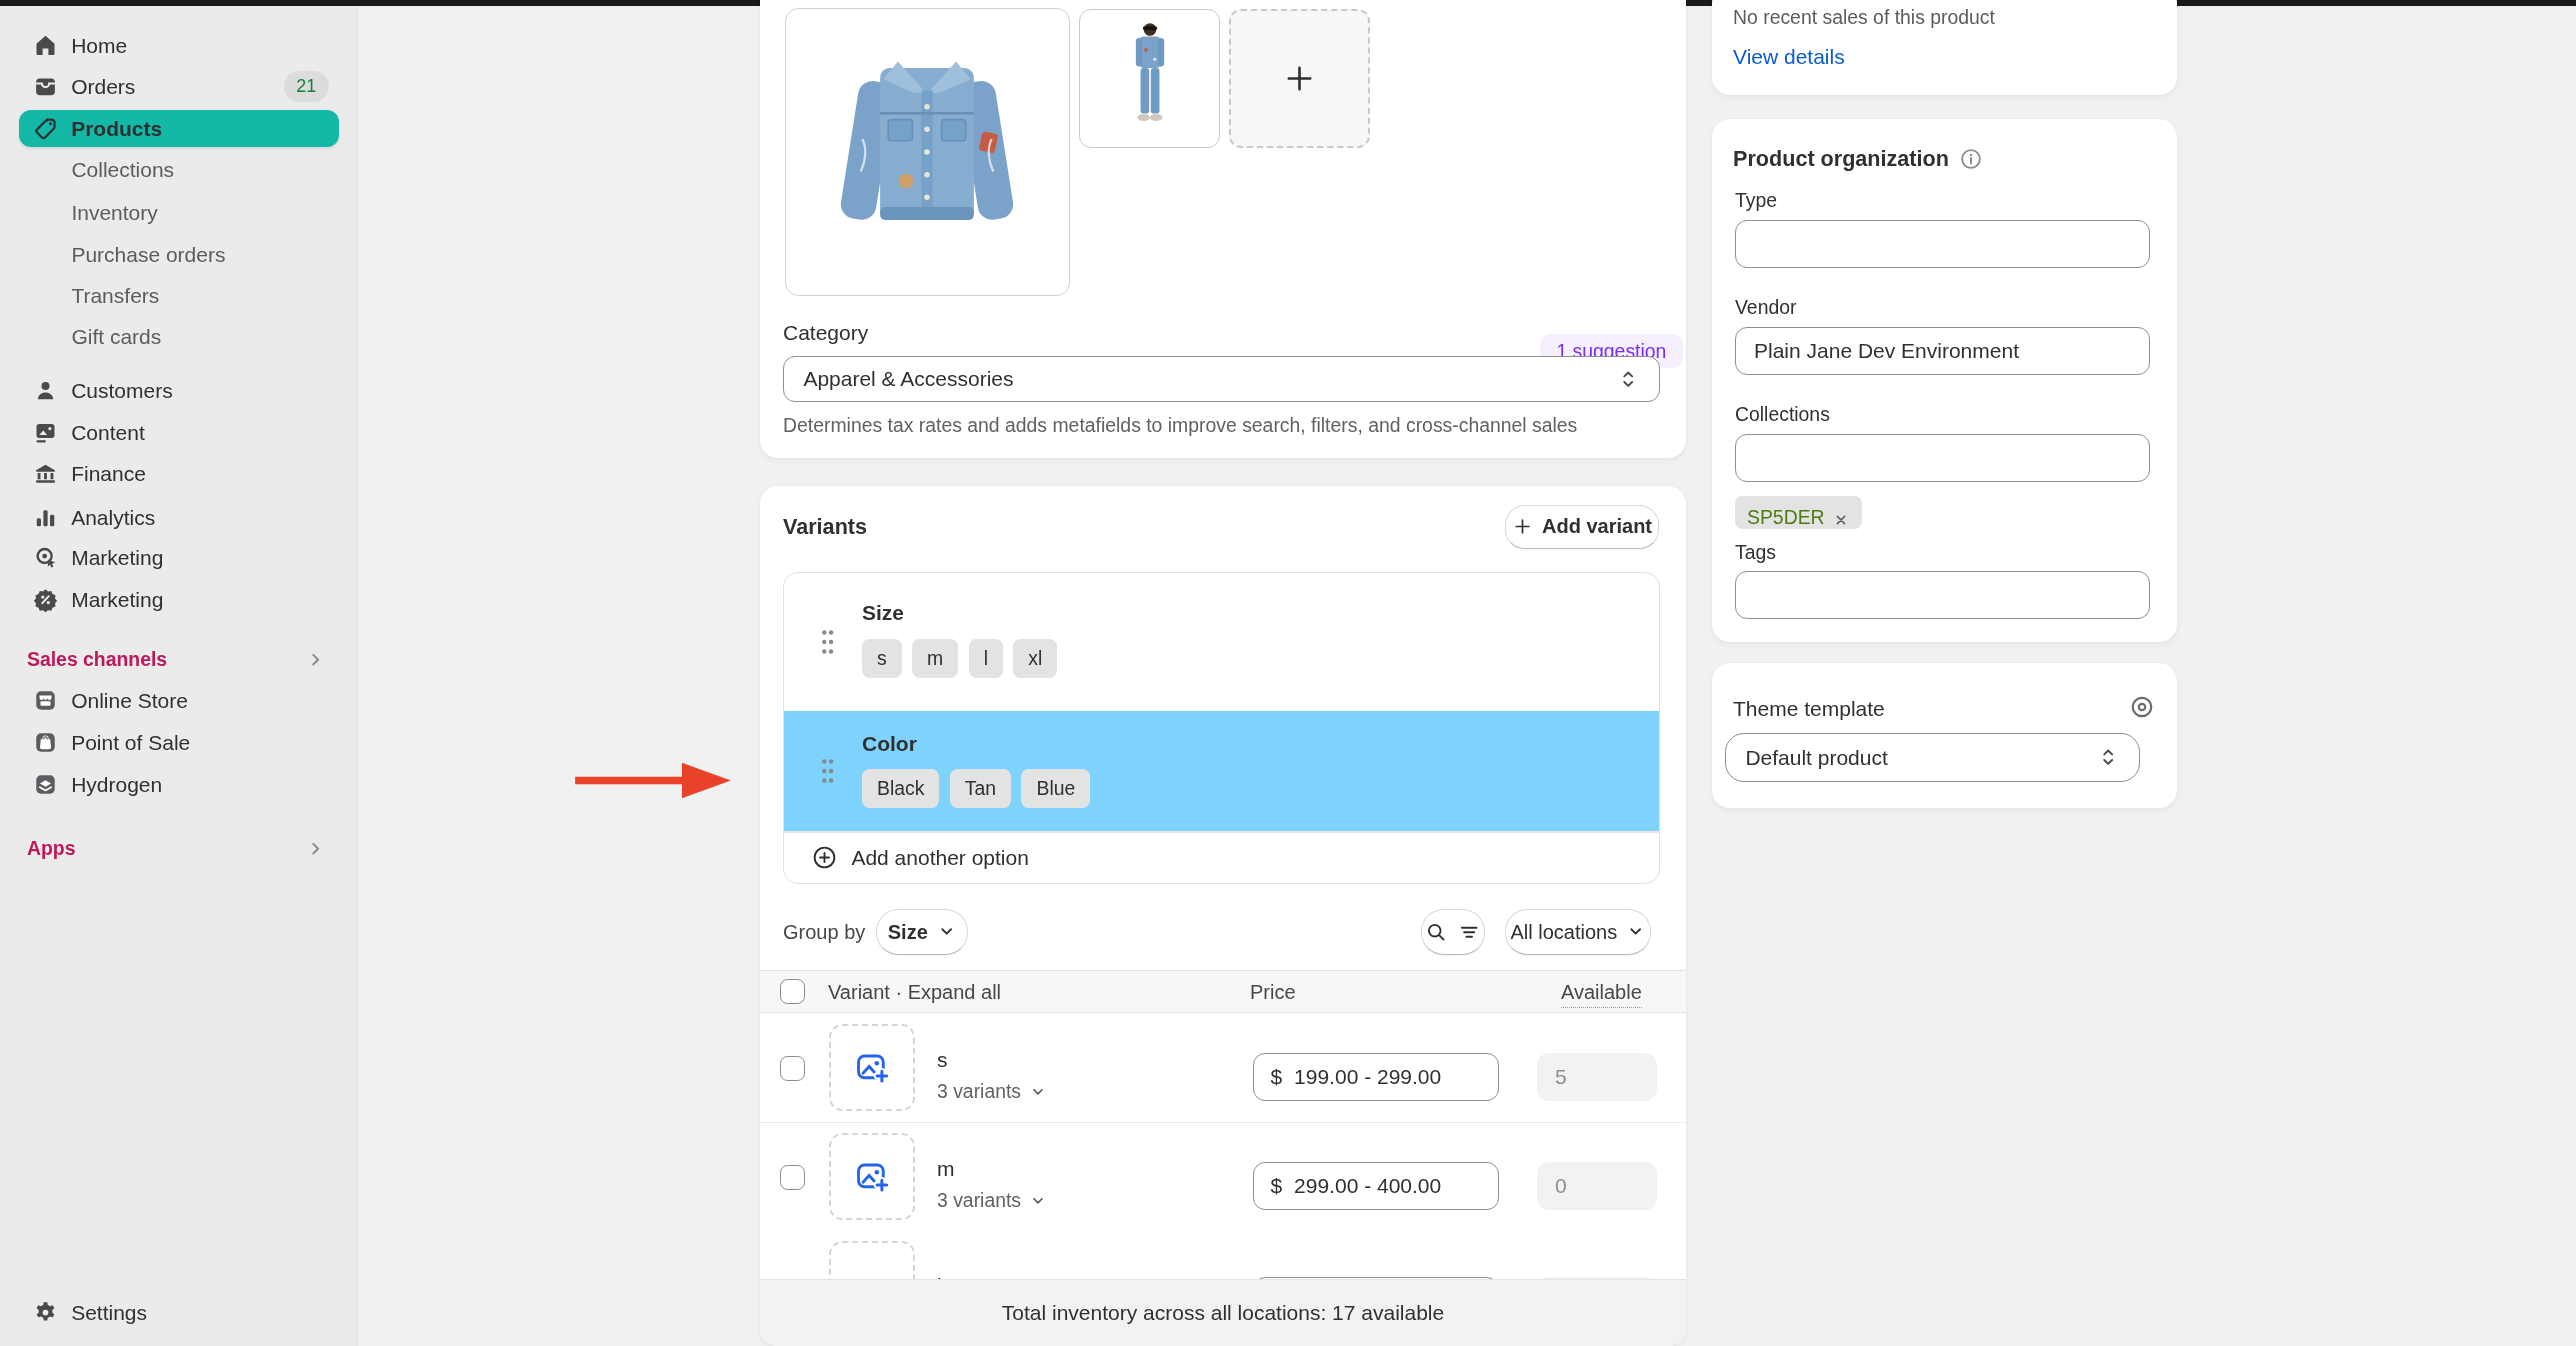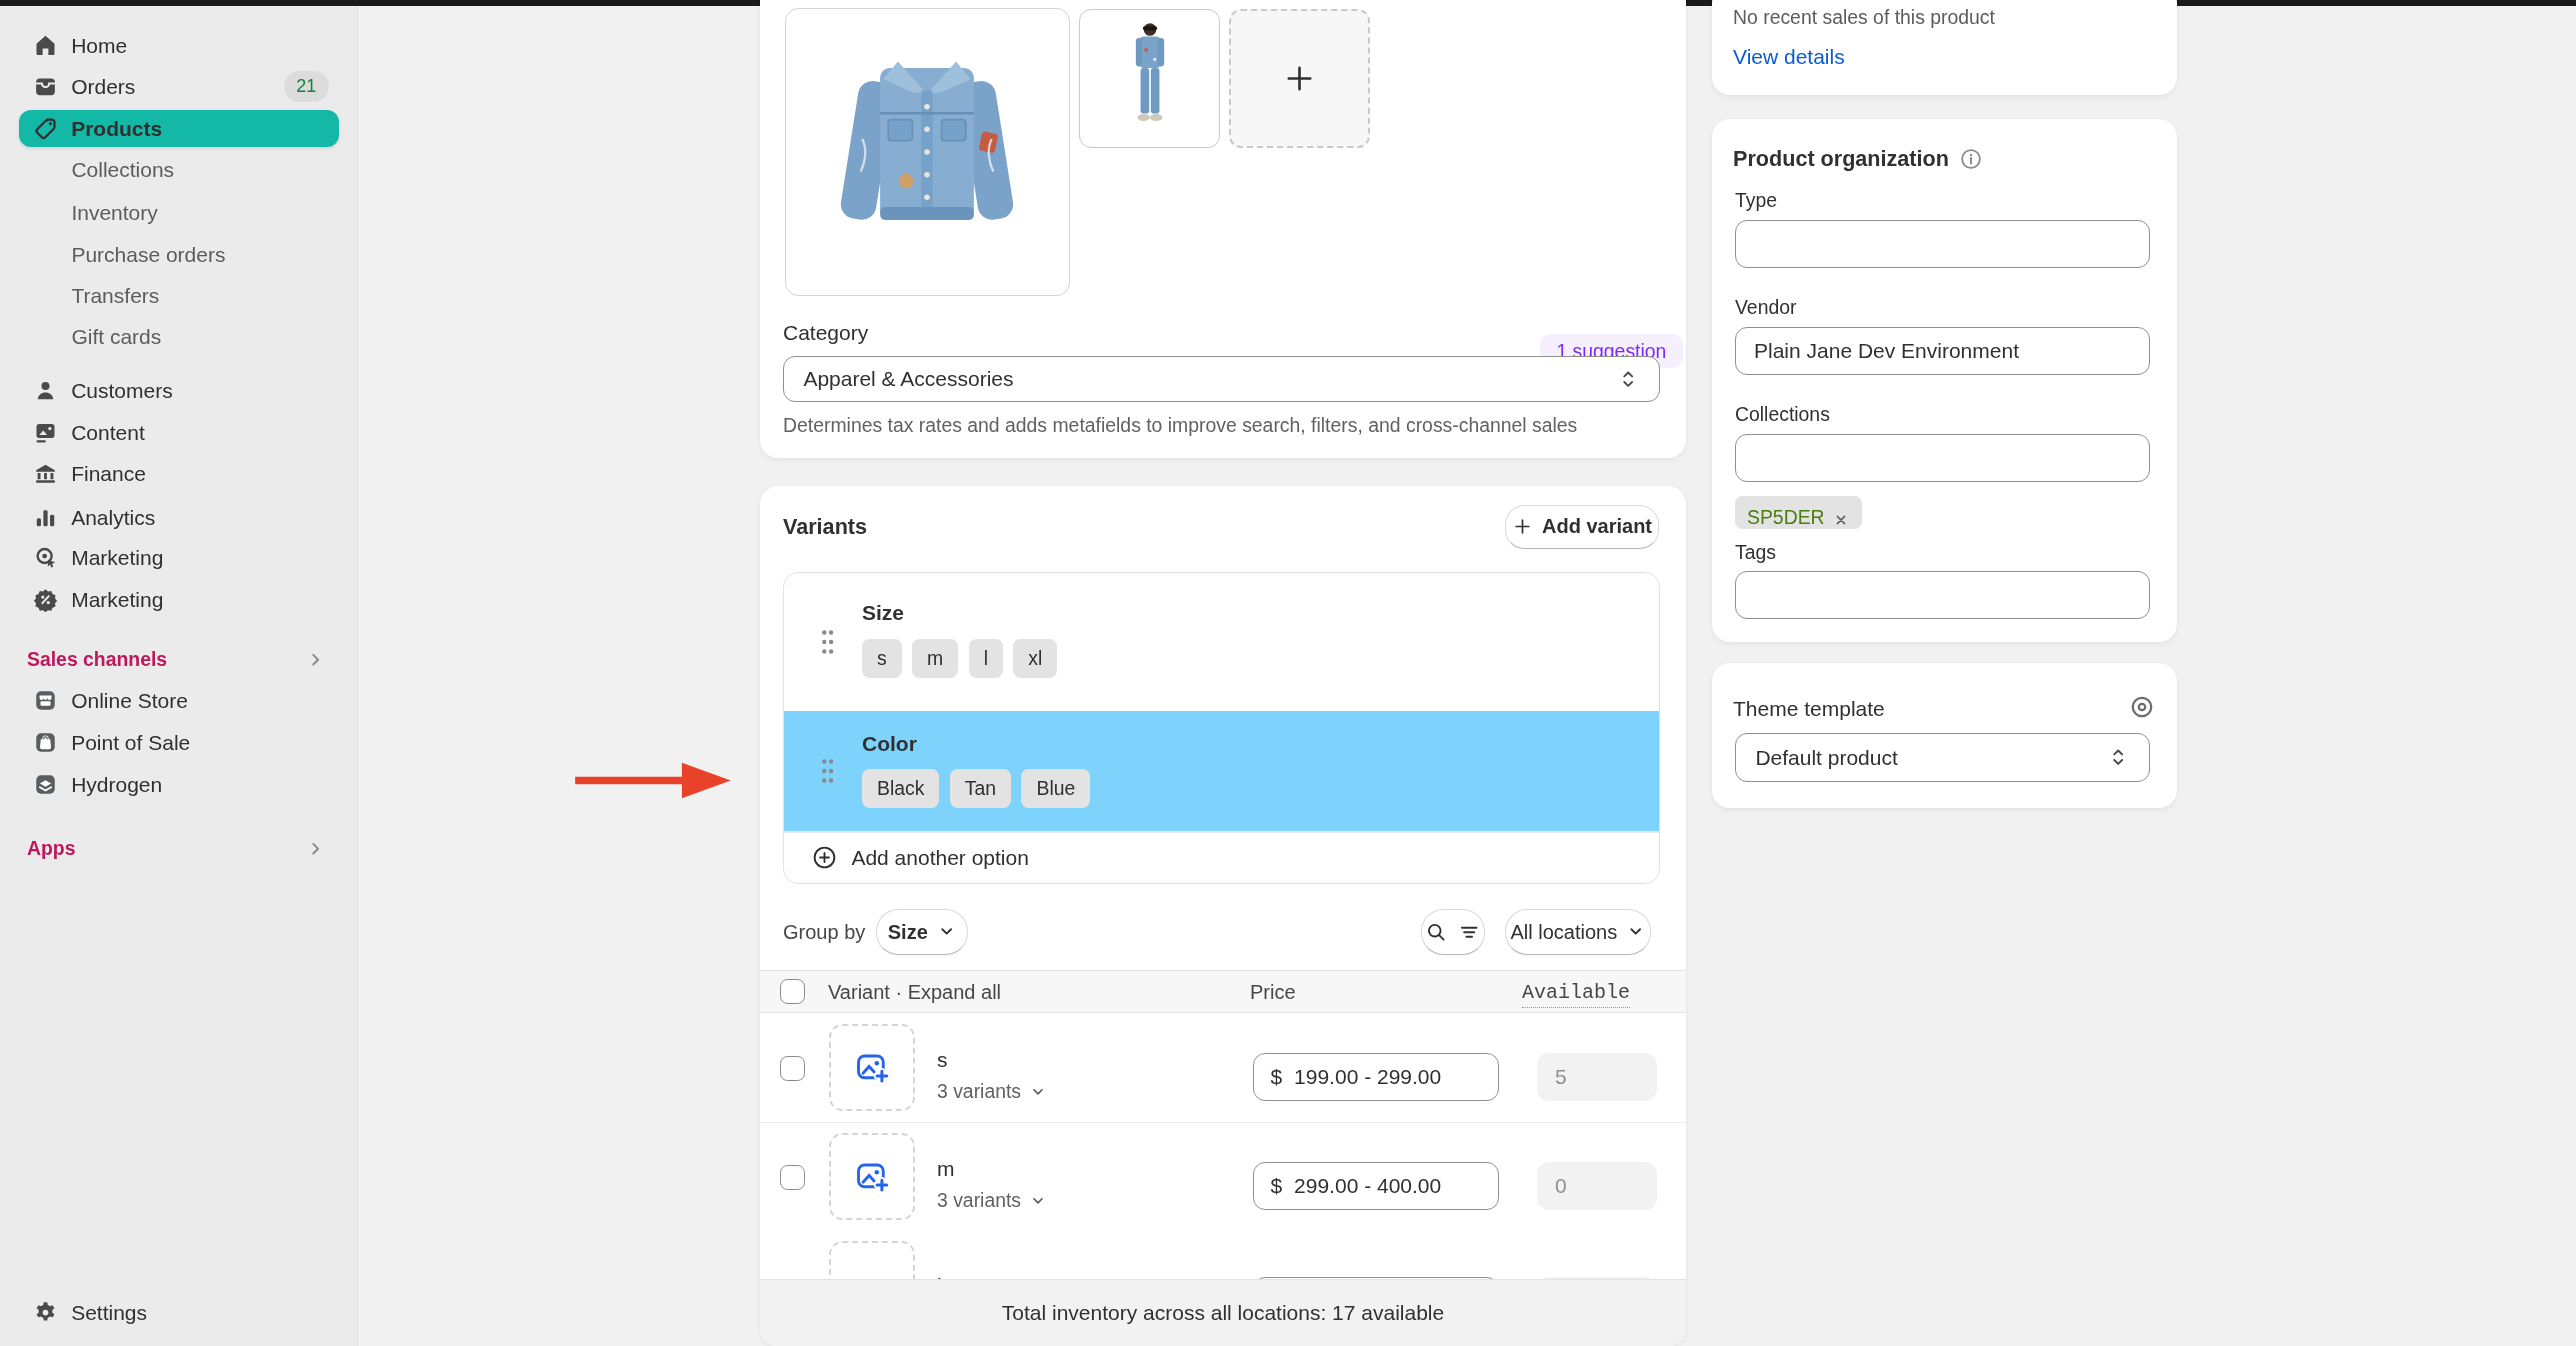--- a/index.html
+++ b/index.html
@@ -415,21 +415,21 @@
           <svg width="19.4" height="19.4" viewBox="0 0 20 20">
             <path d="M5.5 7.5 10 12l4.5-4.5" stroke="#303030" stroke-width="1.9" fill="none" stroke-linecap="round" stroke-linejoin="round"></path>
           </svg>
         </span>
     </div>
 
     <div class="thead" style="left:0; top:484px; width:100%; height:43px;">
       <div class="checkbox" style="left:20px; top:8.2px;"></div>
       <span class="abs" style="left:68px; top:10.4px;">Variant · Expand all</span>
       <span class="abs" style="left:490px; top:10.4px;">Price</span>
-      <span class="abs" style="left:762px; top:10.4px; border-bottom:1.5px dotted #9a9a9a; padding-bottom:2.2px;font-family:Liberation Mono, monospace;">Available</span>
+      <span class="abs" style="left:801px; top:10.4px; border-bottom:1.5px dotted #9a9a9a; padding-bottom:2.2px;">Available</span>
     </div>
 
     <div class="vrow" style="top:528px;">
       <div class="checkbox" style="left:20px; top:42px;"></div>
       <div class="vthumb">
         <span>
             <svg width="36" height="36" viewBox="0 0 24 24">
               <rect x="3" y="4" width="16.5" height="14.5" rx="4" fill="none" stroke="#2563eb" stroke-width="1.9"></rect>
               <circle cx="15.2" cy="8.8" r="1.5" fill="#2563eb"></circle>
               <path d="M6 15.5l4.1-4.5 3.3 3.7" stroke="#2563eb" stroke-width="1.9" fill="none" stroke-linecap="round"></path>
@@ -546,21 +546,21 @@
   </section>
 
   <section class="card" style="left:1712px; top:663px; width:465px; height:145px;">
     <div class="abs label28" style="left:21px; top:34px;">Theme template</div>
     <span class="abs" style="right:21px; top:30px;">
         <svg width="28" height="28" viewBox="0 0 20 20">
           <circle cx="10" cy="10" r="6.6" fill="none" stroke="#6b6b6b" stroke-width="1.6"></circle>
           <circle cx="10" cy="10" r="2.3" fill="none" stroke="#6b6b6b" stroke-width="1.6"></circle>
         </svg>
       </span>
-    <div class="select" style="left:23px; top:70px; width:415px; height:49px;">
+    <div class="select" style="left:13px; top:70px; width:415px; height:49px;border-radius:19px;">
       <span>Default product</span>
       <span class="dchev">
           <svg width="22.4" height="22.4" viewBox="0 0 20 20">
             <path d="M6.5 7.5 10 4l3.5 3.5M6.5 12.5 10 16l3.5-3.5" stroke="#4a4a4a" stroke-width="1.7" fill="none" stroke-linecap="round" stroke-linejoin="round"></path>
           </svg>
         </span>
     </div>
   </section>
 </div>
 

